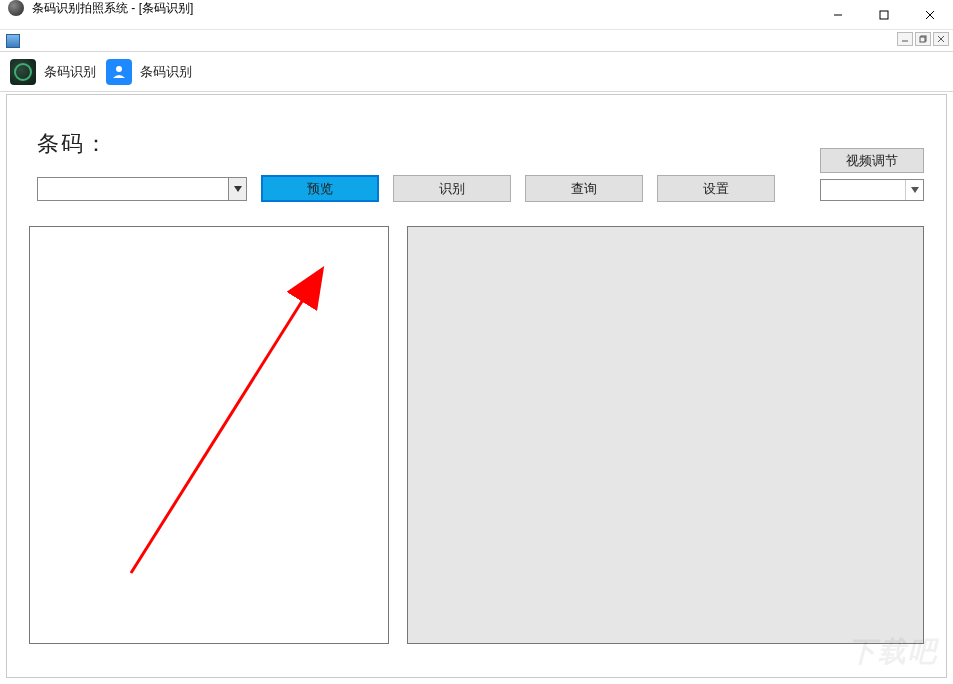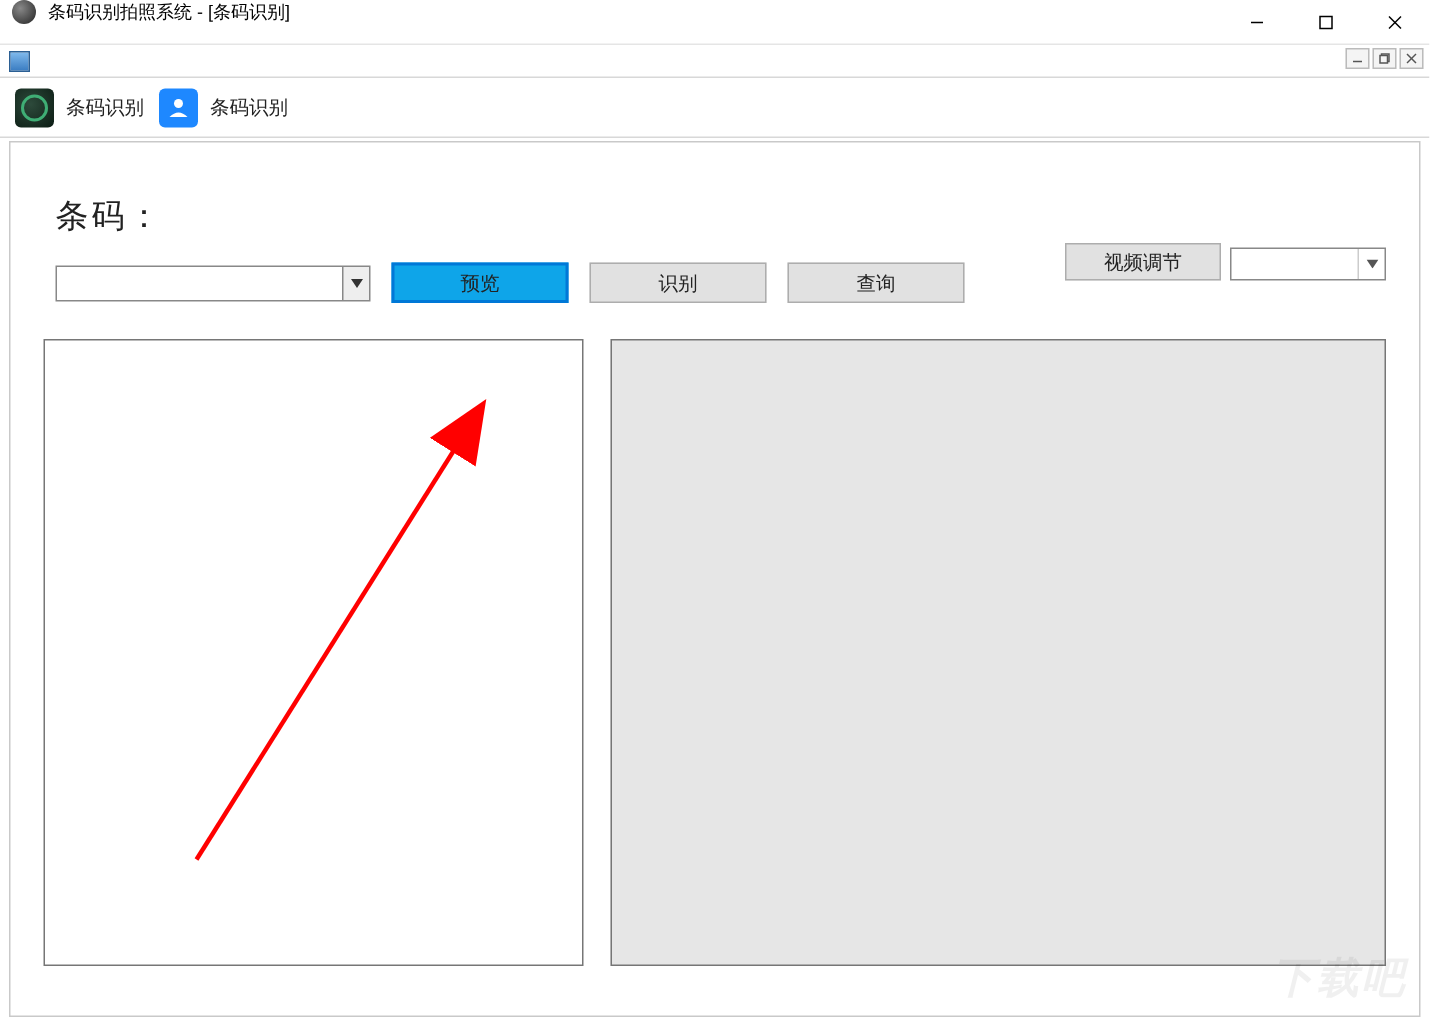--- a/index.html
+++ b/index.html
@@ -107,21 +107,21 @@
   border: 1px solid #adadad;
   display: flex; align-items: center; justify-content: center;
   font-size: 13px; color: #222;
 }
 .btn.primary {
   border: 2px solid #0078d7;
   background: #0ea5e9;
 }
 .right-stack {
   margin-left: auto;
-  display: flex; gap: 6px;
+  display: flex; flex-direction: column; gap: 6px;
   align-items: flex-end;
   margin-right: 4px;
   margin-top: -28px;
 }
 .right-stack .btn { width: 104px; height: 25px; }
 .dd {
   width: 104px; height: 22px;
   border: 1px solid #888; background:#fff;
   display:flex;
 }
@@ -237,20 +237,23 @@
       </div>
     </div>
     <div class="btn primary">
       <span>预览</span>
     </div>
     <div class="btn">
       <span>识别</span>
     </div>
     <div class="btn">
       <span>查询</span>
+    </div>
+    <div class="btn">
+      <span>设置</span>
     </div>
 
     <div class="right-stack">
       <div class="btn">
         <span>视频调节</span>
       </div>
       <div class="dd">
         <div class="dd-text"></div>
         <div class="dd-arrow">
           <svg width="8" height="6">

